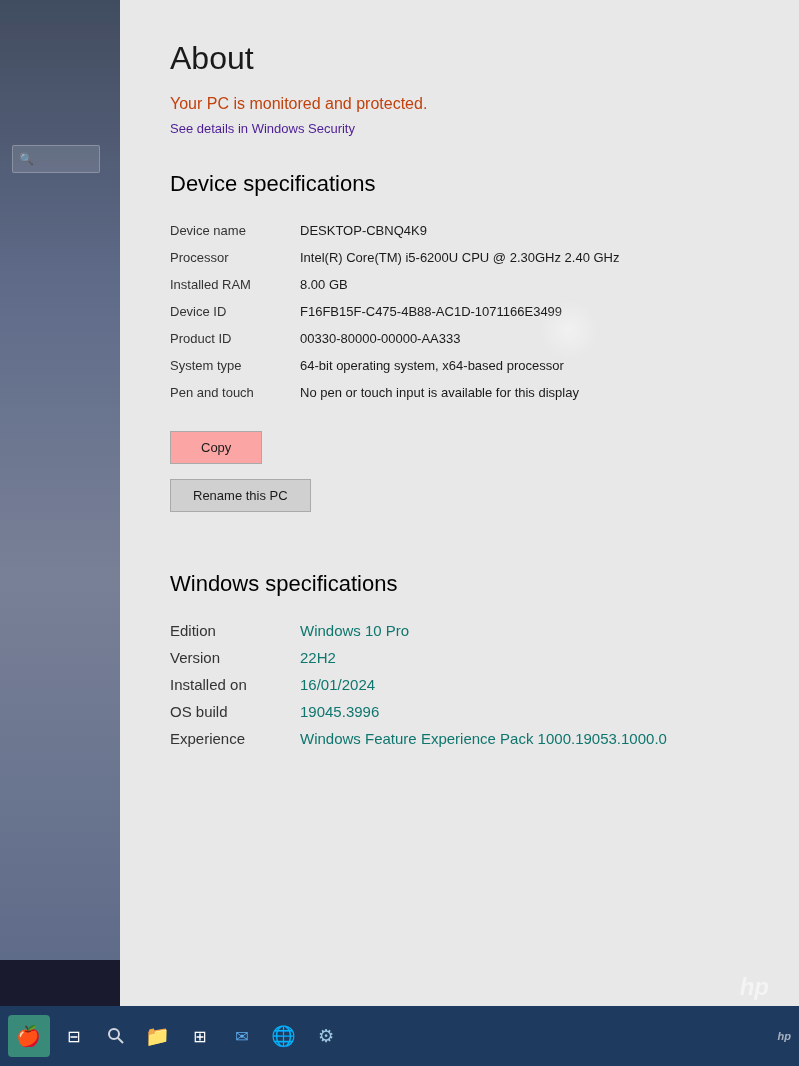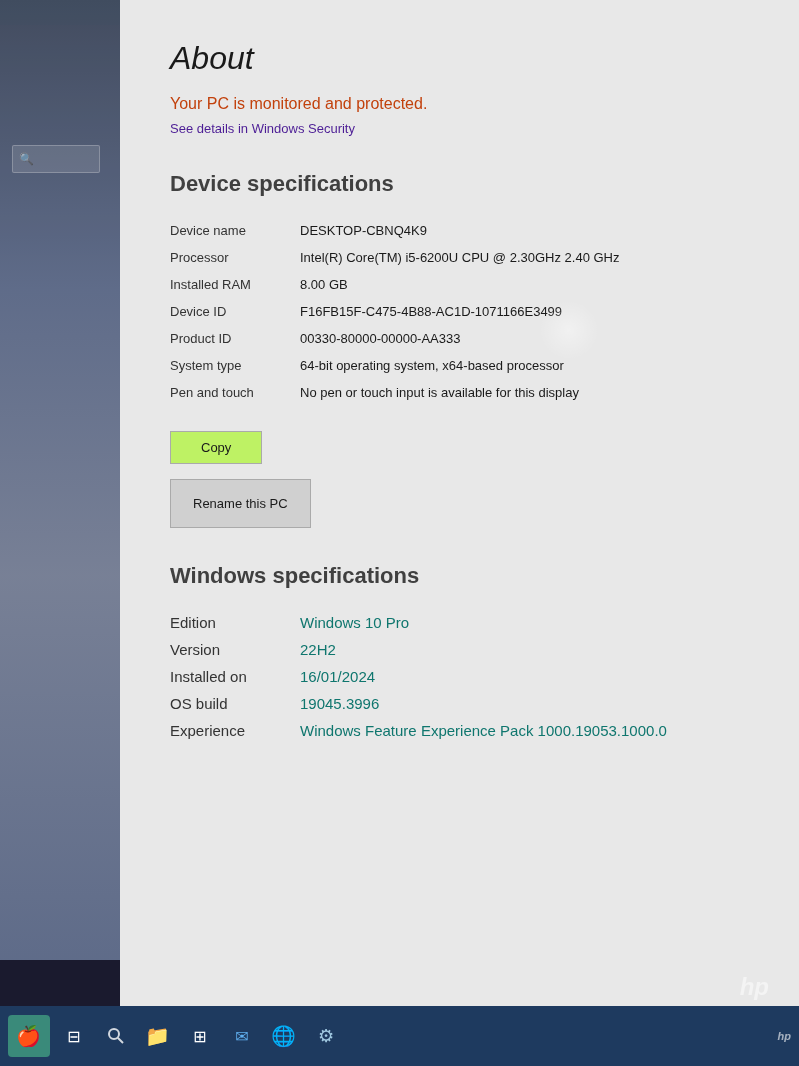--- a/index.html
+++ b/index.html
@@ -52,45 +52,44 @@
       background: #e8e8e8;
       padding: 40px 50px;
       overflow-y: auto;
     }
 
     .page-title {
       font-size: 32px;
       font-weight: 300;
       color: #1a1a1a;
       margin-bottom: 18px;
-      font-style: italic;
     }
 
     .protection-text {
       font-size: 16px;
       font-weight: 400;
       color: #c2410c;
       margin-bottom: 8px;
     }
 
     .security-link {
       font-size: 13px;
       color: #4c1d95;
       text-decoration: none;
       cursor: pointer;
       margin-bottom: 35px;
       display: block;
     }
 
     .section-title {
       font-size: 22px;
-      font-weight: 700;
-      color: #404040;
+      font-weight: 400;
+      color: #000000;
       margin-bottom: 20px;
-      margin-top: 0;
+      margin-top: 24px;
     }
 
     .spec-table {
       width: 100%;
       border-collapse: collapse;
       margin-bottom: 25px;
     }
 
     .spec-table tr td {
       padding: 6px 0;
@@ -105,32 +104,32 @@
       font-weight: 400;
     }
 
     .spec-table tr td:last-child {
       color: #1a1a1a;
     }
 
     .btn-copy {
       display: inline-block;
       padding: 8px 30px;
-      background: #bef264;
+      background: #fca5a5;
       border: 1px solid #aaa;
       color: #1a1a1a;
       font-size: 13px;
       cursor: pointer;
       margin-bottom: 15px;
       font-family: 'Segoe UI', Arial, sans-serif;
     }
 
     .btn-rename {
       display: inline-block;
-      padding: 16px 22px;
+      padding: 8px 22px;
       background: #d0d0d0;
       border: 1px solid #aaa;
       color: #1a1a1a;
       font-size: 13px;
       cursor: pointer;
       margin-bottom: 35px;
       font-family: 'Segoe UI', Arial, sans-serif;
     }
 
     .windows-spec-table {

